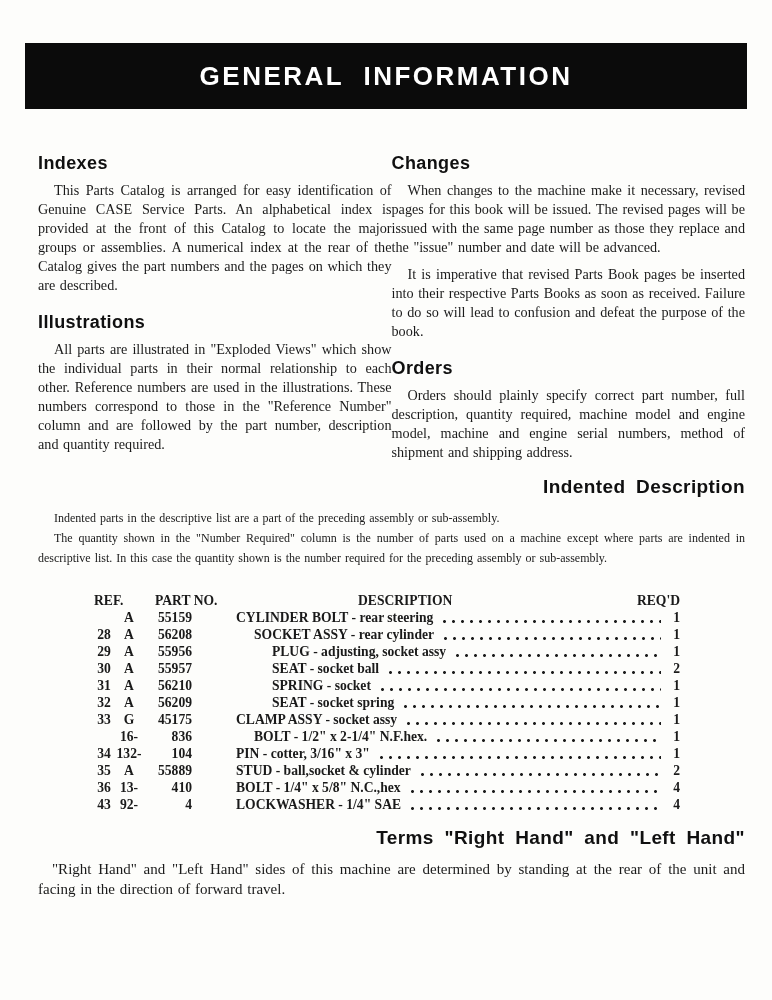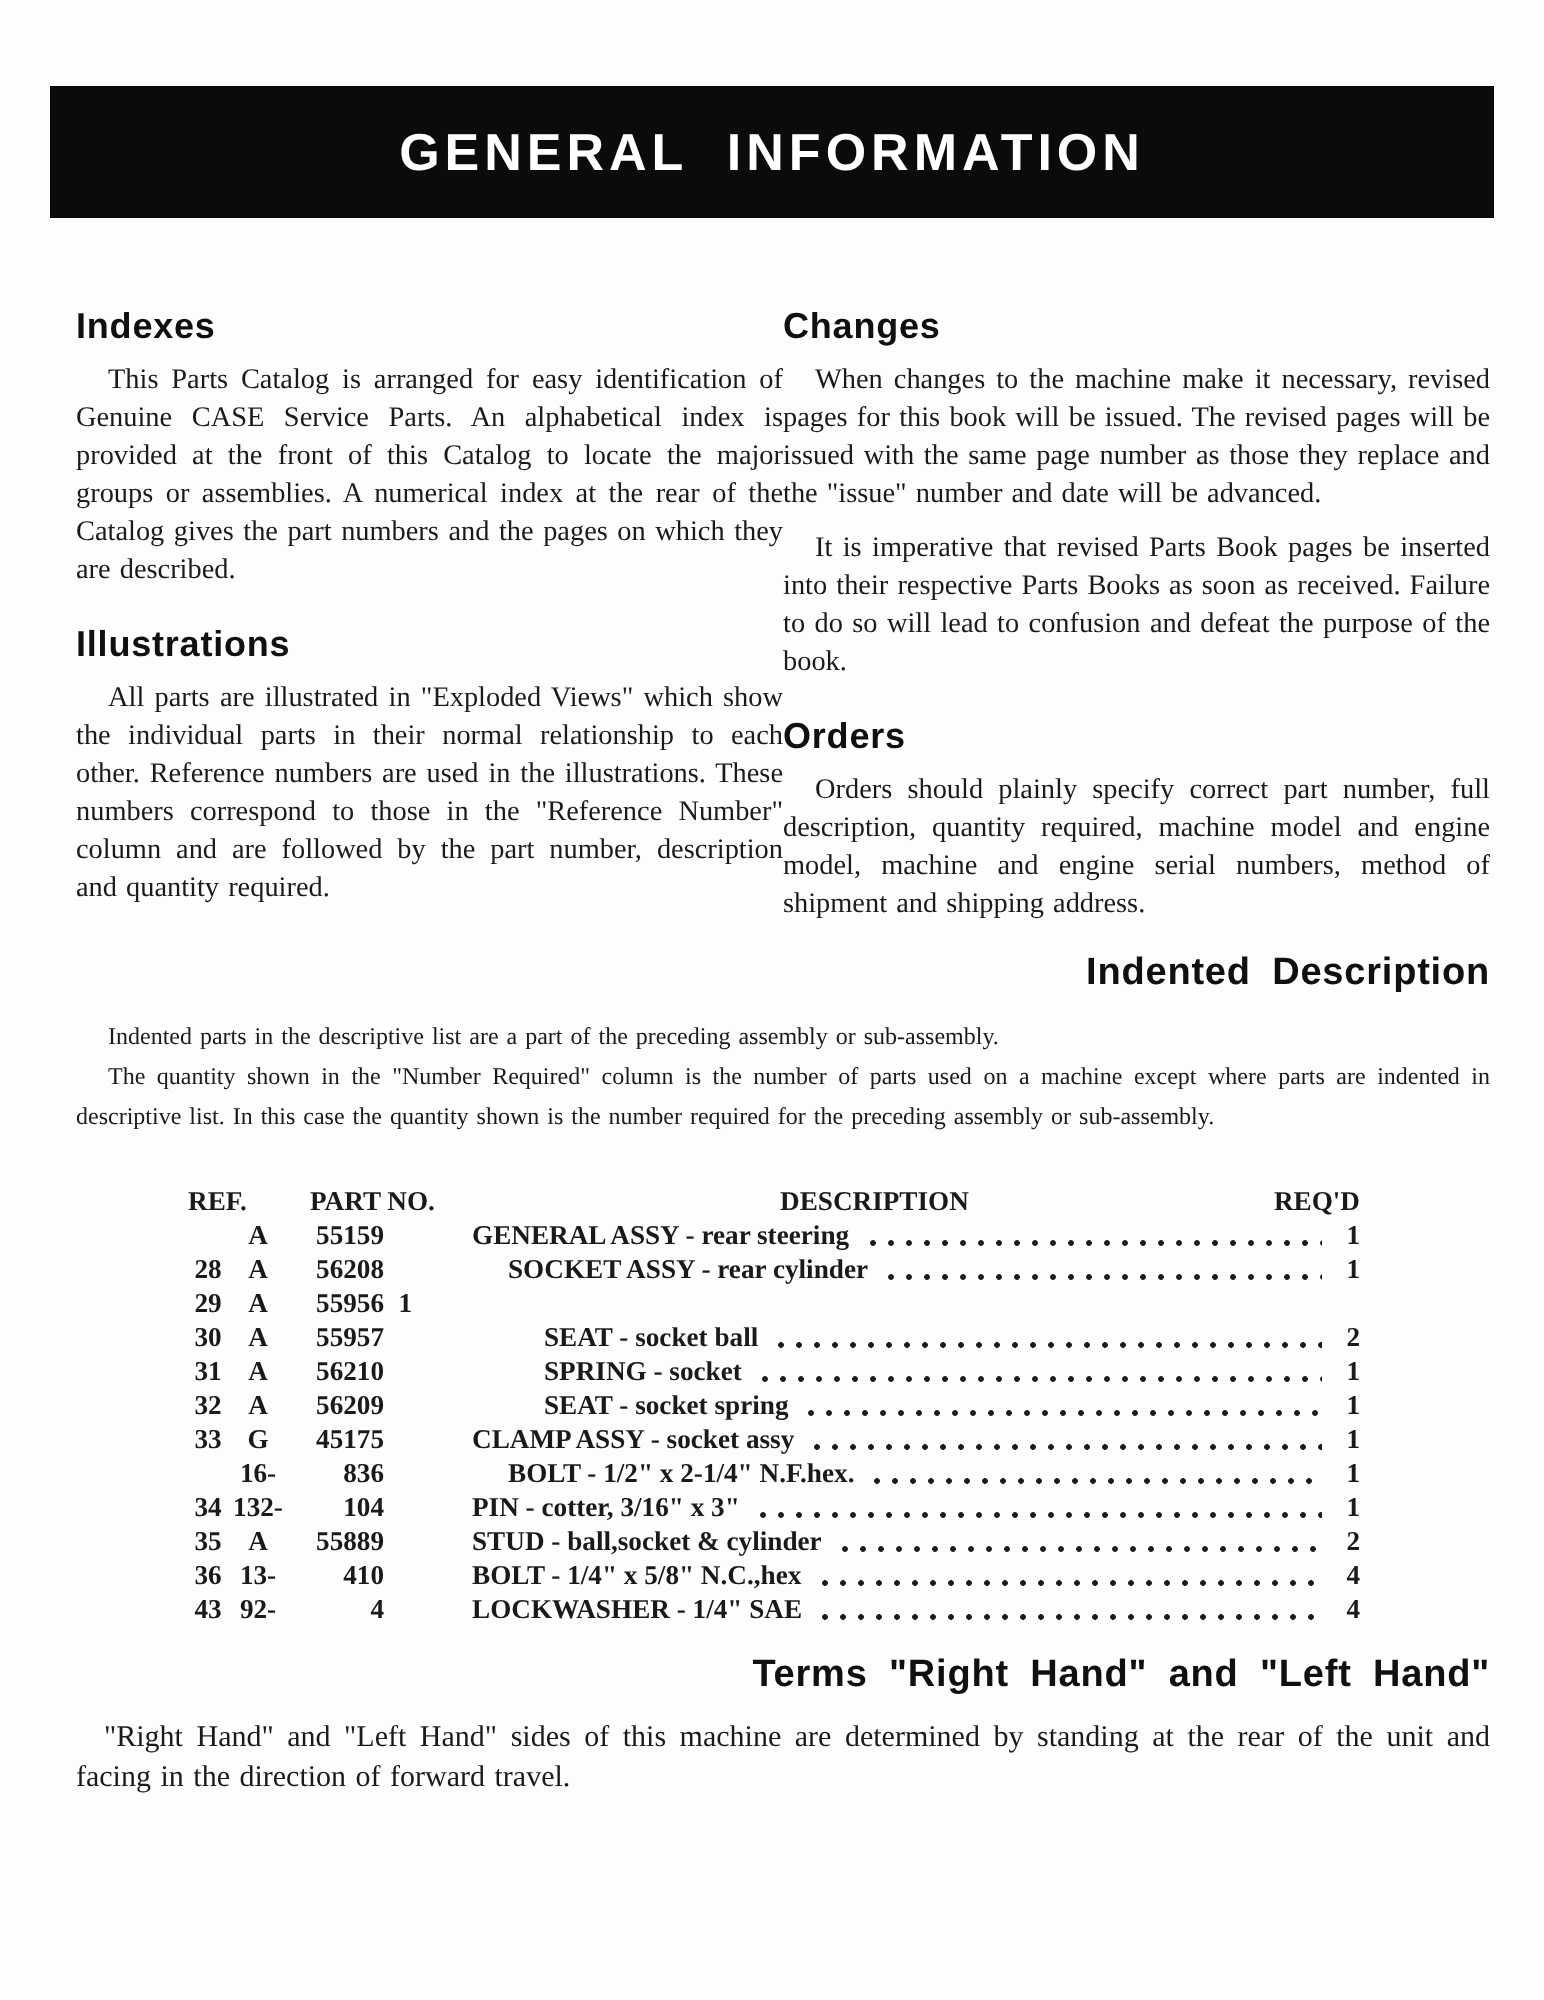--- a/index.html
+++ b/index.html
@@ -87,21 +87,21 @@
     font-size: 13.6px;
     line-height: 17px;
   }
   .ptable-header {
     position: relative;
     height: 17px;
   }
   .ptable-header span { position: absolute; top: 0; white-space: nowrap; }
   .h-ref  { left: 0; }
   .h-part { left: 61px; }
-  .h-desc { left: 264px; margin-left: 32px; }
+  .h-desc { left: 264px; }
   .h-reqd { right: 0; }
   .prow {
     display: flex;
     align-items: baseline;
     height: 17px;
     white-space: nowrap;
   }
   .c-ref    { width: 20px; flex: none; text-align: center; }
   .c-prefix { width: 30px; flex: none; text-align: center; }
   .c-num    { width: 48px; flex: none; text-align: right; }
@@ -172,39 +172,43 @@
       <span class="h-part">PART NO.</span>
       <span class="h-desc">DESCRIPTION</span>
       <span class="h-reqd">REQ'D</span>
     </div>
     <div class="ptable-body">
         <div class="prow">
           <span class="c-ref"></span>
           <span class="c-prefix">A</span>
           <span class="c-num">55159</span>
           <span class="c-desc">
-            <span class="desc-text" style="padding-left: 0px;">GENERAL ASSY - rear steering</span>
+            <span class="desc-text" style="padding-left: 0px;">CYLINDER BOLT - rear steering</span>
             <span class="leader"></span>
           </span>
           <span class="c-qty">1</span>
         </div>
         <div class="prow">
           <span class="c-ref">28</span>
           <span class="c-prefix">A</span>
           <span class="c-num">56208</span>
           <span class="c-desc">
             <span class="desc-text" style="padding-left: 18px;">SOCKET ASSY - rear cylinder</span>
             <span class="leader"></span>
           </span>
           <span class="c-qty">1</span>
         </div>
         <div class="prow">
           <span class="c-ref">29</span>
           <span class="c-prefix">A</span>
           <span class="c-num">55956</span>
+          <span class="c-desc">
+            <span class="desc-text" style="padding-left: 36px;">PLUG - adjusting, socket assy</span>
+            <span class="leader"></span>
+          </span>
           <span class="c-qty">1</span>
         </div>
         <div class="prow">
           <span class="c-ref">30</span>
           <span class="c-prefix">A</span>
           <span class="c-num">55957</span>
           <span class="c-desc">
             <span class="desc-text" style="padding-left: 36px;">SEAT - socket ball</span>
             <span class="leader"></span>
           </span>

